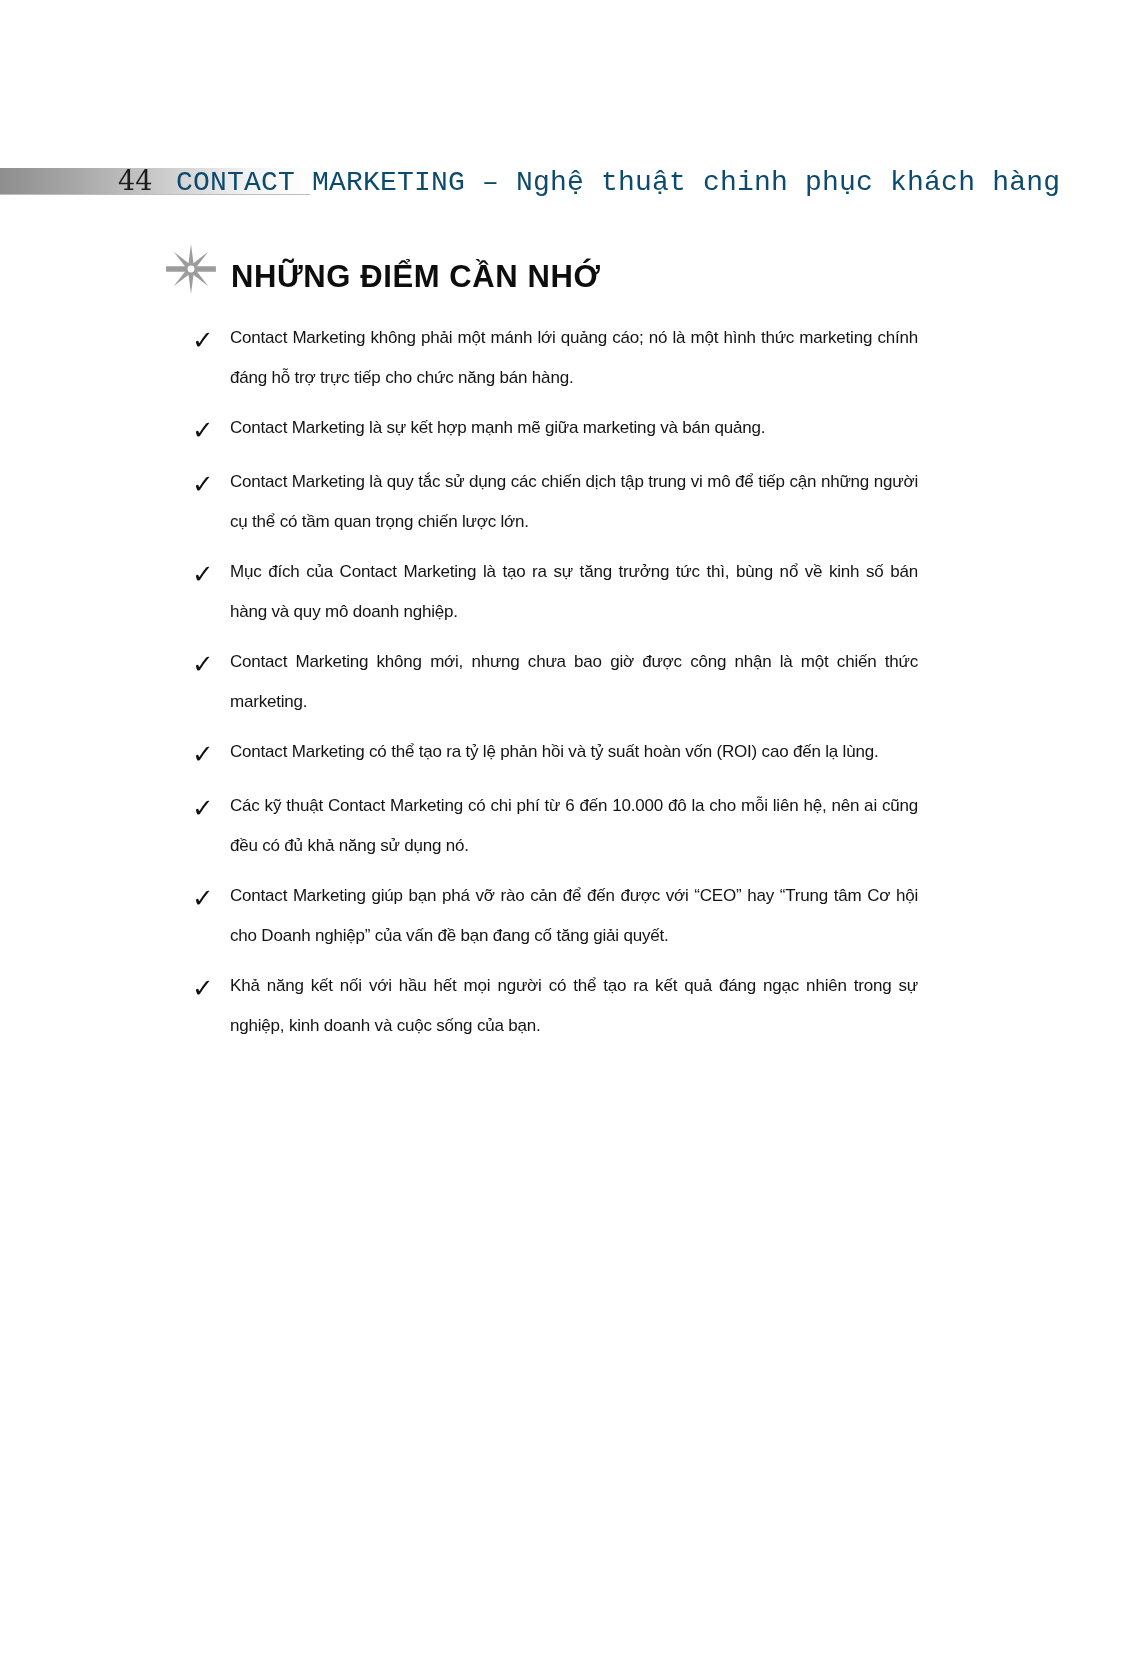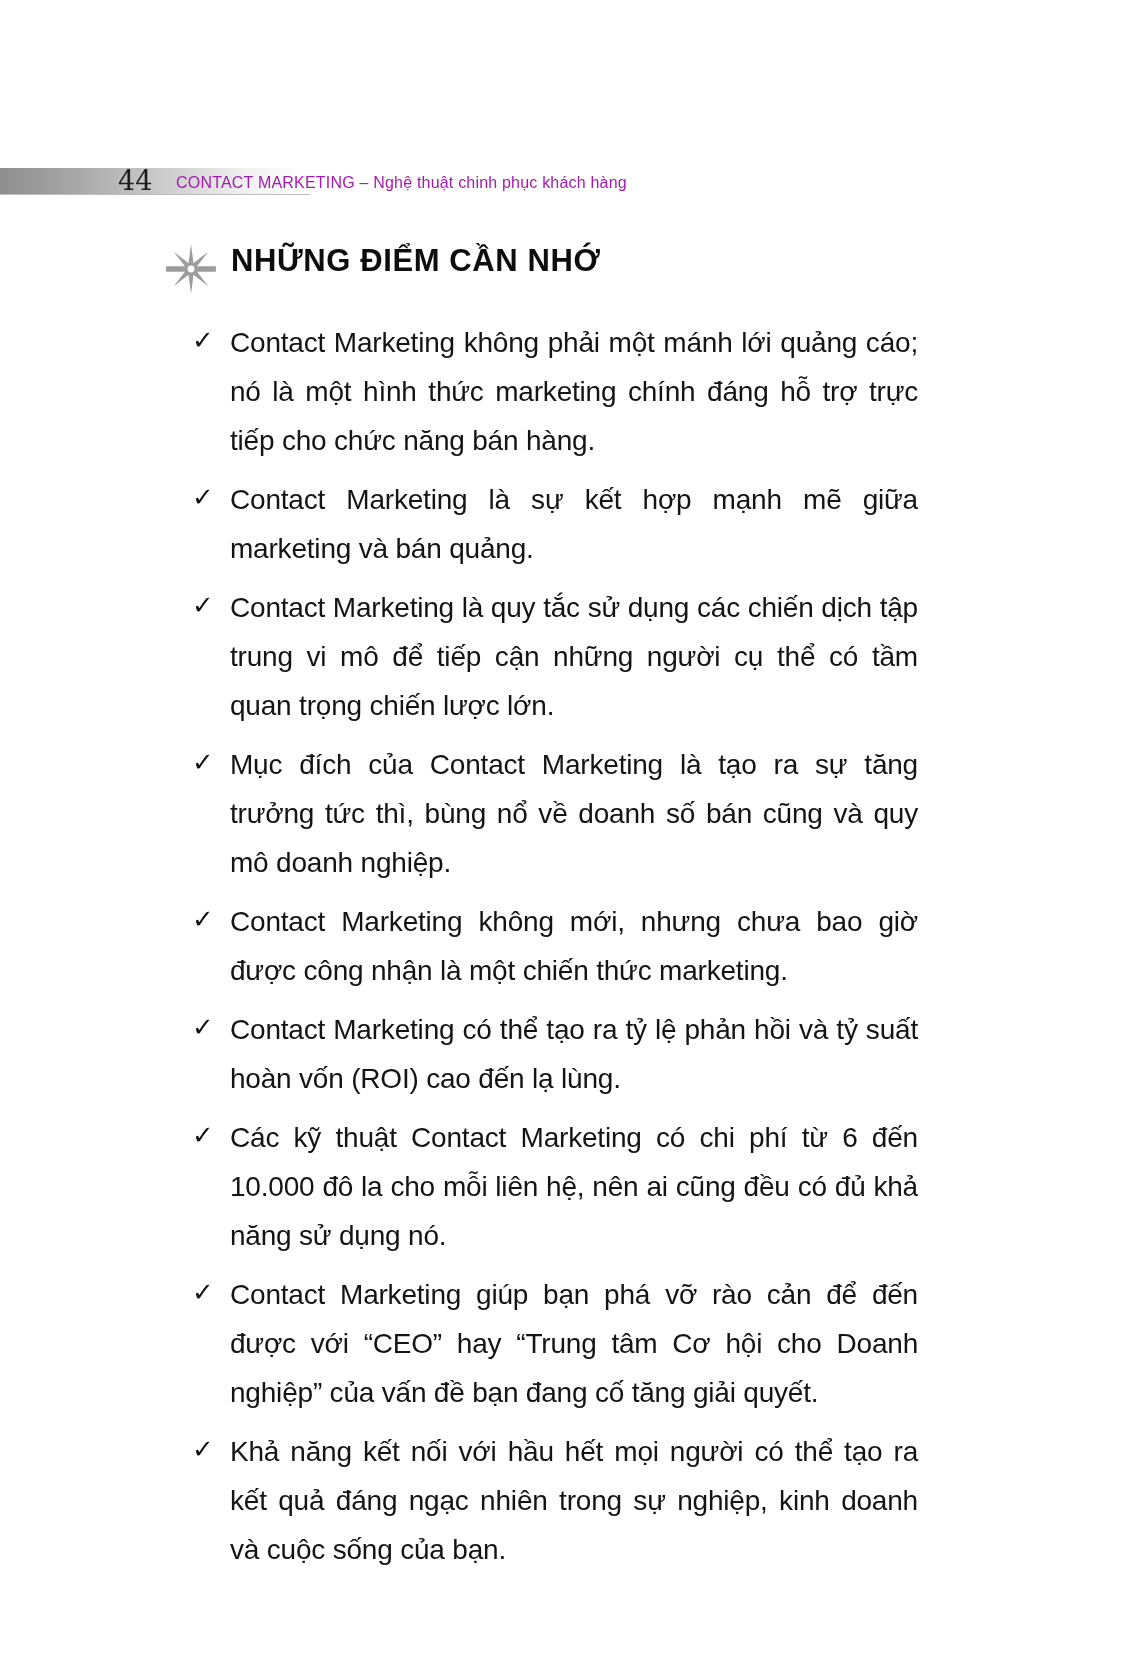--- a/index.html
+++ b/index.html
@@ -35,33 +35,34 @@
     left: 118px;
     font-family: "DejaVu Serif", serif;
     font-size: 27px;
     line-height: 30px;
     color: #1c1c1c;
   }
   .header-title {
     position: absolute;
     top: 4px;
     left: 176px;
-    font-size: 16px;
+    font-size: 28px;
     line-height: 26px;
     letter-spacing: 0.2px;
-    color: #a21caf;
+    color: #0c4a6e;
     white-space: nowrap;
+    font-family: Liberation Mono, monospace;
   }
   
   .section-heading {
     position: absolute;
     top: 243px;
     left: 165px;
     display: flex;
-    align-items: flex-start;
+    align-items: flex-end;
     gap: 14px;
   }
   .star-icon { width: 52px; height: 52px; flex: 0 0 auto; }
   .section-title {
     font-size: 31px;
     font-weight: bold;
     letter-spacing: 0.6px;
     color: #0d0d0d;
     white-space: nowrap;
   }
@@ -79,22 +80,22 @@
   }
   .check-icon {
     flex: 0 0 38px;
     font-size: 26px;
     line-height: 44px;
     color: #111111;
     font-weight: normal;
   }
   .item-text {
     flex: 1 1 auto;
-    font-size: 28px;
-    line-height: 49px;
+    font-size: 17px;
+    line-height: 40px;
     letter-spacing: -0.2px;
     text-align: justify;
     color: #141414;
   }
 </style>
 </head>
 <body>
 
 <div class="page">
 
@@ -130,21 +131,21 @@
     <div class="checklist-item">
       <span class="check-icon">✓</span>
       <span class="item-text">Contact Marketing là sự kết hợp mạnh mẽ giữa marketing và bán quảng.</span>
     </div>
     <div class="checklist-item">
       <span class="check-icon">✓</span>
       <span class="item-text">Contact Marketing là quy tắc sử dụng các chiến dịch tập trung vi mô để tiếp cận những người cụ thể có tầm quan trọng chiến lược lớn.</span>
     </div>
     <div class="checklist-item">
       <span class="check-icon">✓</span>
-      <span class="item-text">Mục đích của Contact Marketing là tạo ra sự tăng trưởng tức thì, bùng nổ về doanh số bán cũng và quy mô doanh nghiệp.</span>
+      <span class="item-text">Mục đích của Contact Marketing là tạo ra sự tăng trưởng tức thì, bùng nổ về kinh số bán hàng và quy mô doanh nghiệp.</span>
     </div>
     <div class="checklist-item">
       <span class="check-icon">✓</span>
       <span class="item-text">Contact Marketing không mới, nhưng chưa bao giờ được công nhận là một chiến thức marketing.</span>
     </div>
     <div class="checklist-item">
       <span class="check-icon">✓</span>
       <span class="item-text">Contact Marketing có thể tạo ra tỷ lệ phản hồi và tỷ suất hoàn vốn (ROI) cao đến lạ lùng.</span>
     </div>
     <div class="checklist-item">

